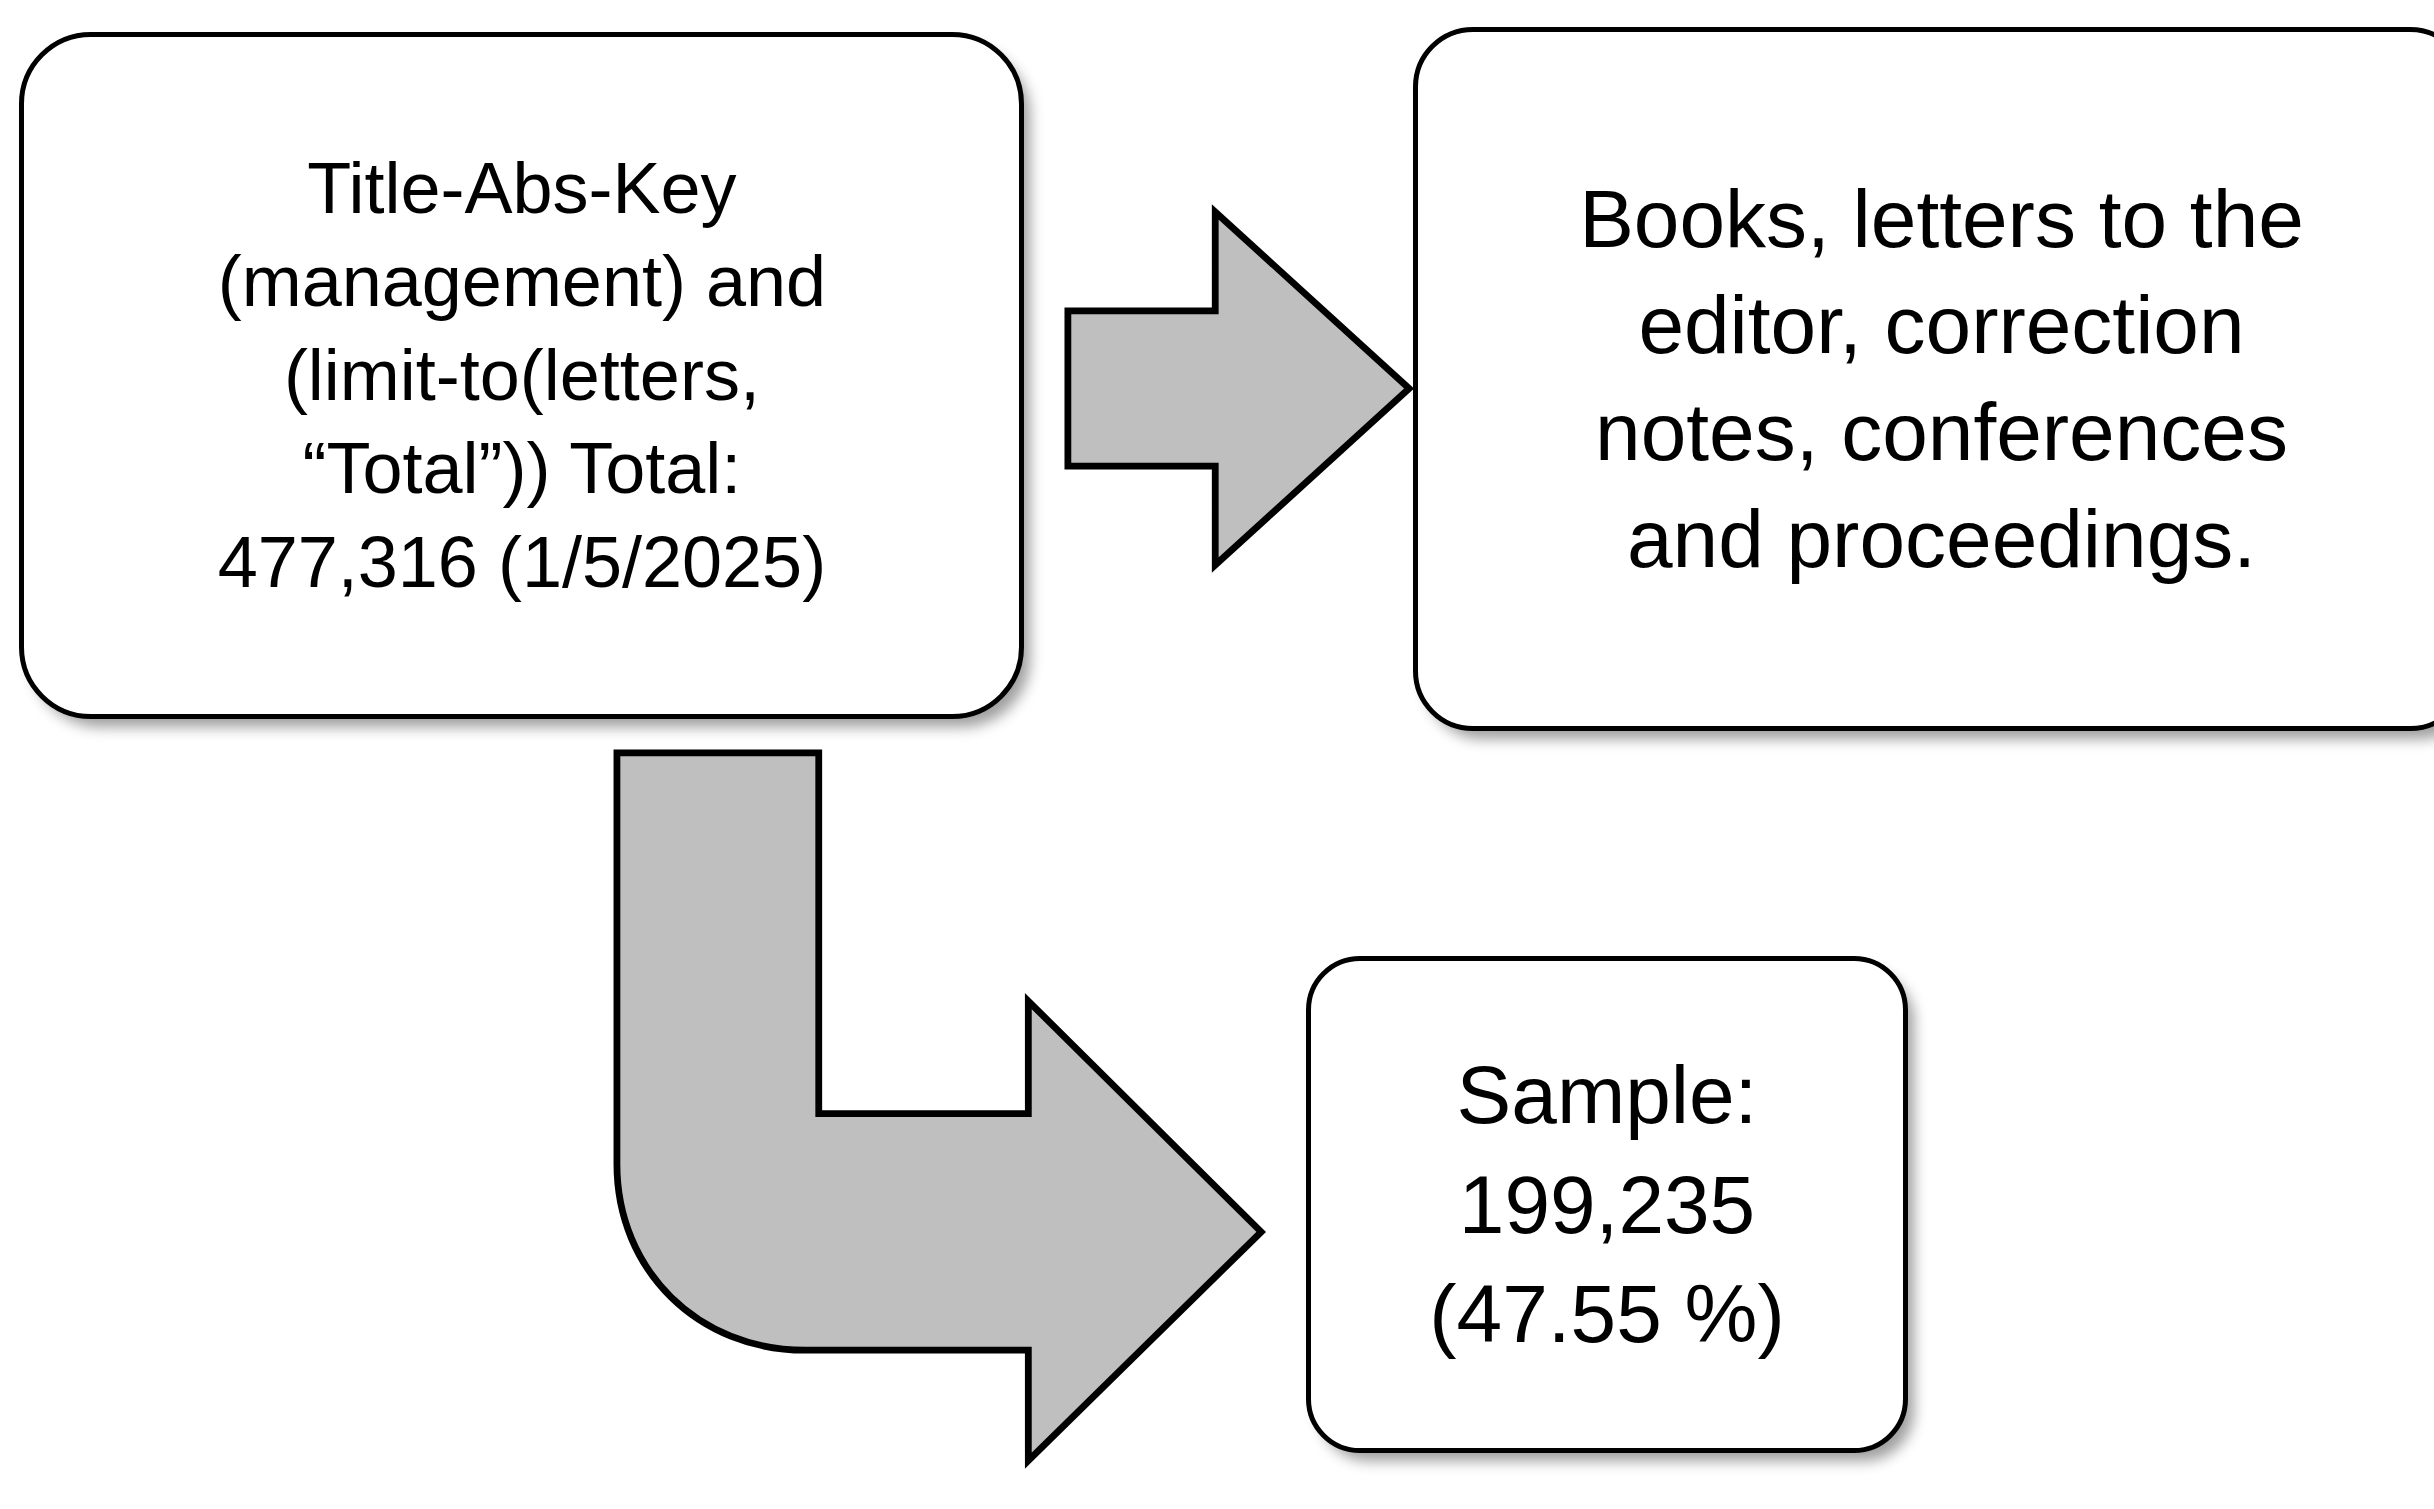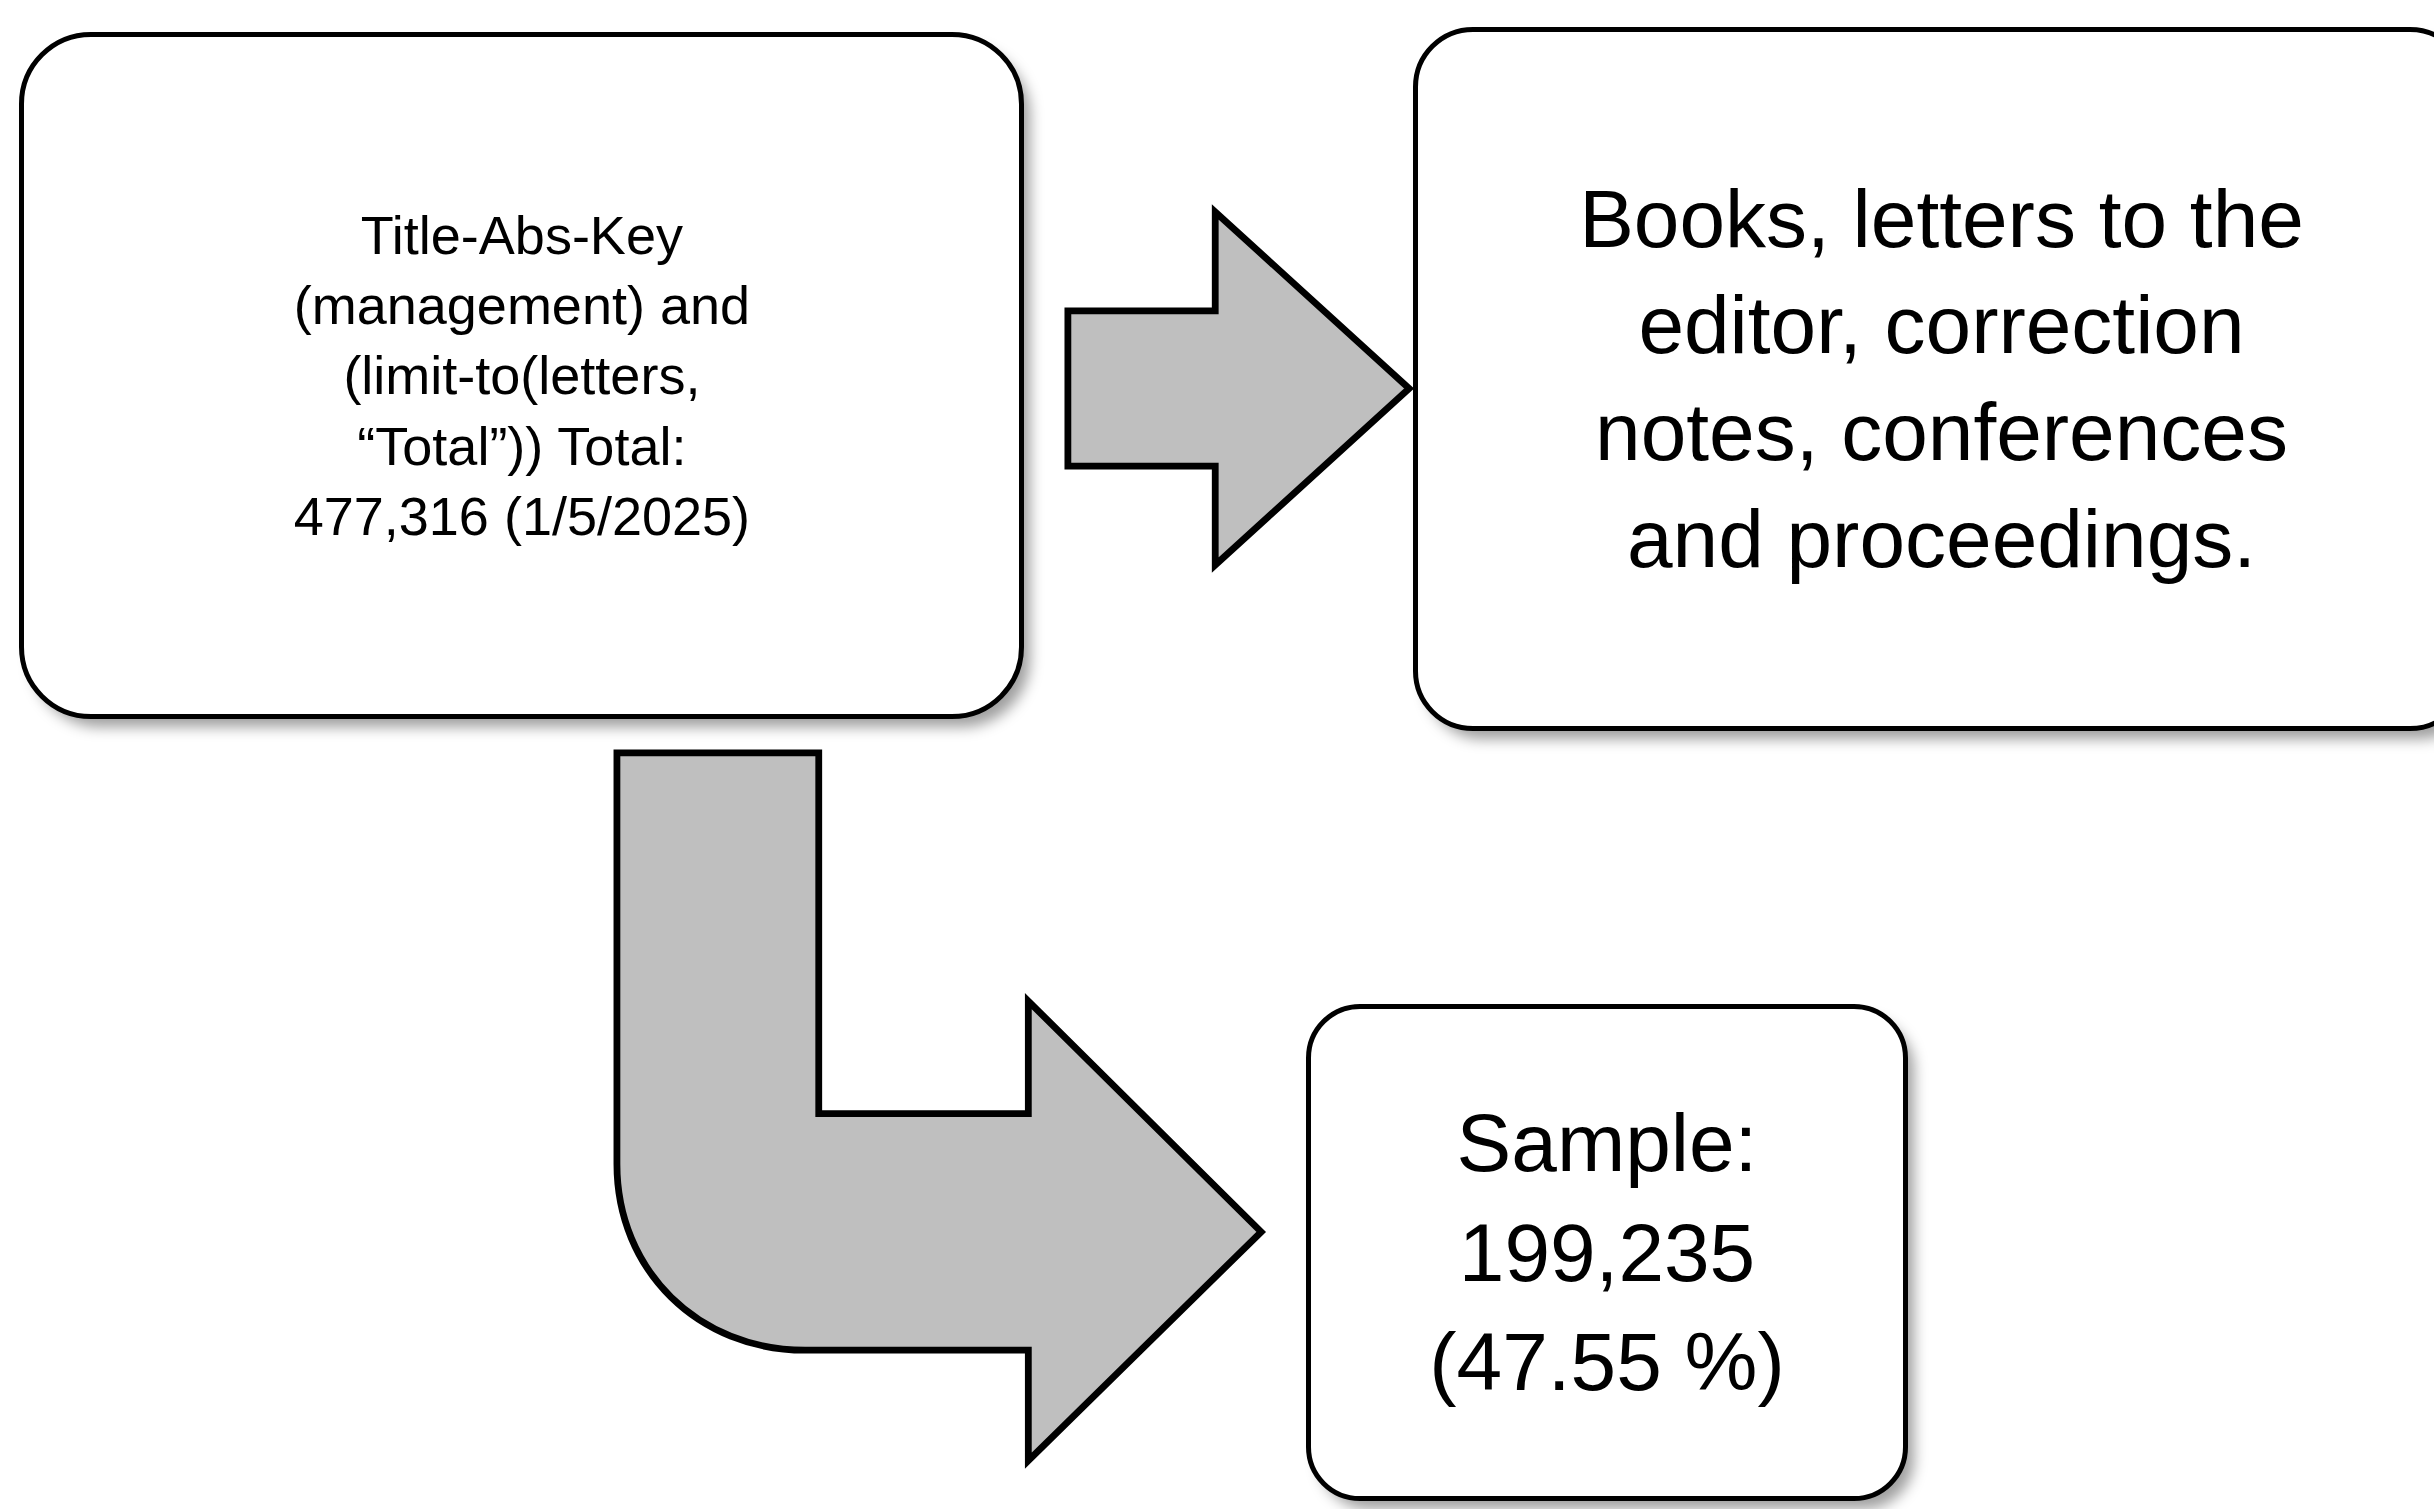--- a/index.html
+++ b/index.html
@@ -30,31 +30,31 @@
     box-sizing:border-box;
     line-height:1.30;
     white-space:pre-line;
   }
 
   #box-query{
     left:19.4px;  top:32px;
     width:1005px; height:687px;
     border-radius:72px;
   }
-  #box-query .txt{font-size:54px;}
+  #box-query .txt{font-size:72px;}
 
   #box-exclusions{
     left:1413px; top:27px;
     width:1057px; height:704px;
     border-radius:60px;
   }
   #box-exclusions .txt{font-size:82px;}
 
   #box-sample{
-    left:1306px; top:1004px;
+    left:1306px; top:956px;
     width:602px;  height:497px;
     border-radius:54px;
   }
   #box-sample .txt{font-size:82px;line-height:1.34;}
 
   .b{font-weight:normal;}
 
   
   .arrow{position:absolute;}
   #arrow-right{left:1064px; top:208px; width:349px; height:361px;}

